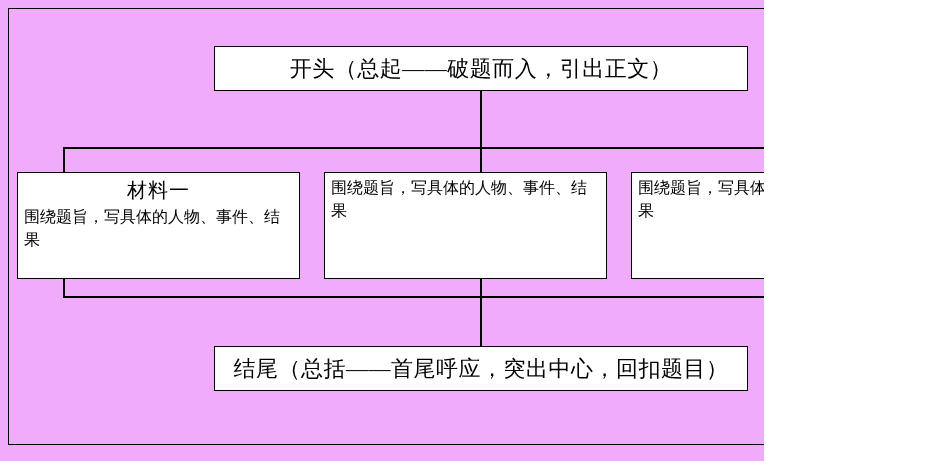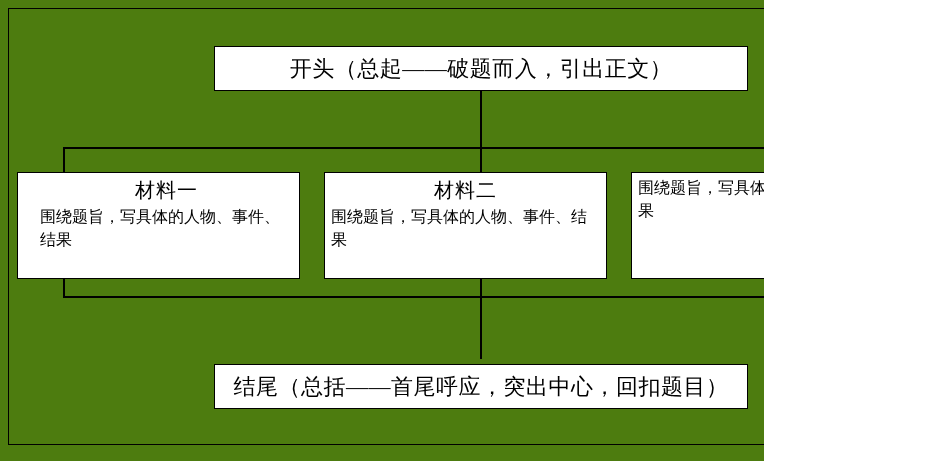--- a/index.html
+++ b/index.html
@@ -9,21 +9,21 @@
     background: #ffffff;
   }
   body {
     font-family: "Liberation Serif", "DejaVu Serif", serif;
     color: #000000;
   }
   #canvas {
     position: relative;
     width: 764px;
     height: 461px;
-    background: #4d7c0f;
+    background: #f0abfc;
     overflow: hidden;
   }
   
   .frame {
     position: absolute;
     left: 8px;
     top: 8px;
     width: 928px;
     height: 437px;
     border: 1.6px solid #000000;
@@ -37,30 +37,30 @@
     background: #ffffff;
   }
   .box-top {
     left: 214px;
     top: 46px;
     width: 534px;
     height: 45px;
   }
   .box-bottom {
     left: 214px;
-    top: 364px;
+    top: 346px;
     width: 534px;
     height: 45px;
   }
   .box-mat {
     top: 172px;
     width: 283px;
     height: 107px;
   }
-  .box-mat-1 { left: 17px; padding-left: 16px; }
+  .box-mat-1 { left: 17px; }
   .box-mat-2 { left: 324px; }
   .box-mat-3 { left: 631px; }
 
   .single-line {
     display: flex;
     align-items: center;
     justify-content: center;
     width: 100%;
     height: 100%;
     font-size: 22px;
@@ -126,21 +126,20 @@
 
   <div class="box box-mat box-mat-1">
     <div class="mat-inner">
       <div class="mat-title">材料一</div>
       <div class="mat-body">围绕题旨，写具体的人物、事件、结果</div>
     </div>
   </div>
 
   <div class="box box-mat box-mat-2">
     <div class="mat-inner">
-      <div class="mat-title">材料二</div>
       <div class="mat-body">围绕题旨，写具体的人物、事件、结果</div>
     </div>
   </div>
 
   <div class="box box-mat box-mat-3">
     <div class="mat-inner">
       <div class="mat-body">围绕题旨，写具体的人物、事件、结果</div>
     </div>
   </div>
 

